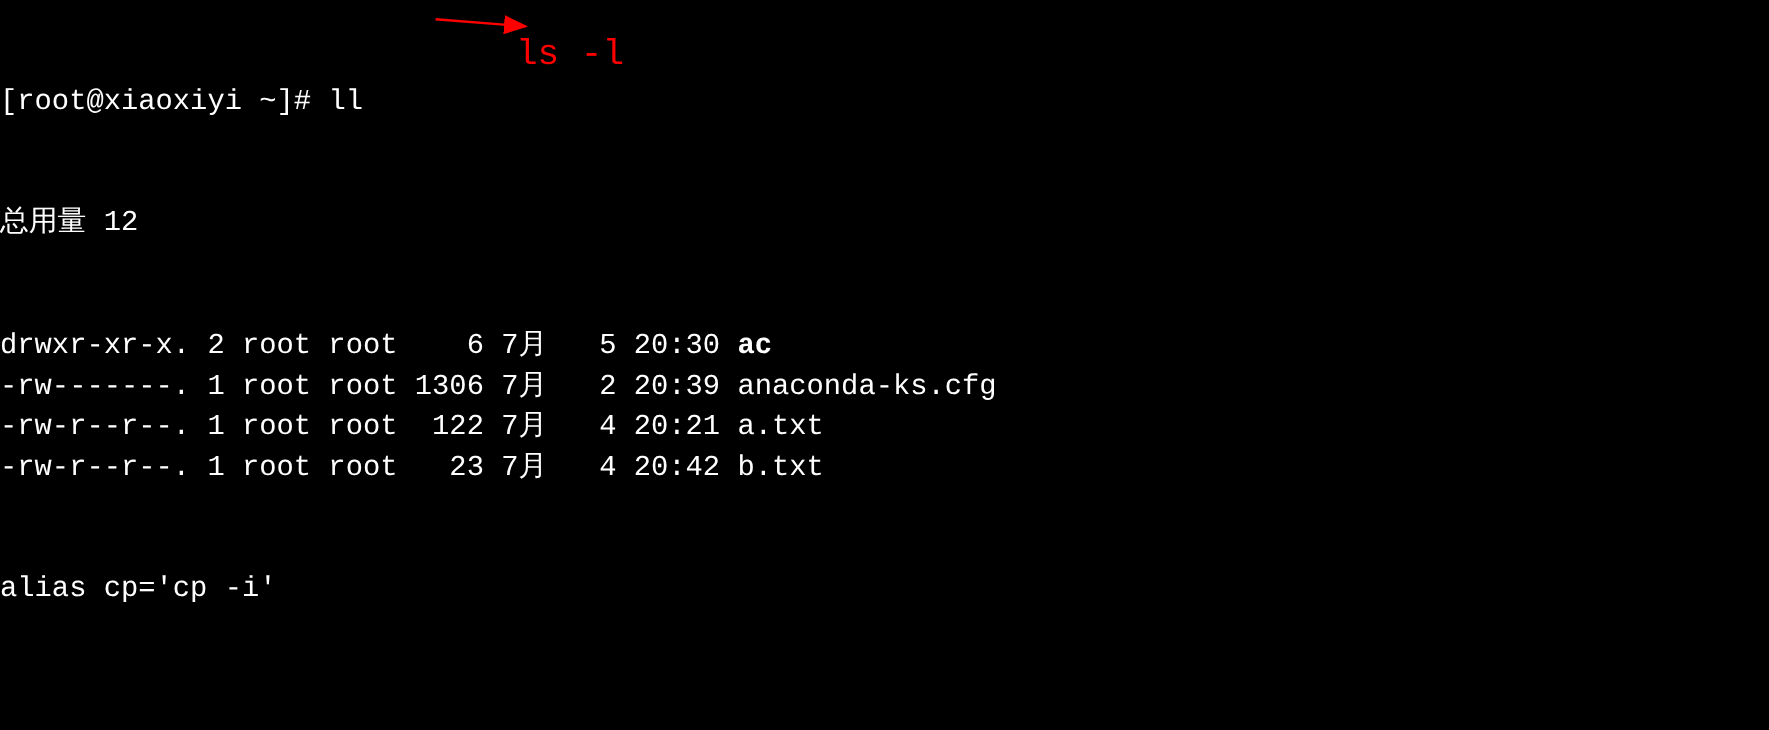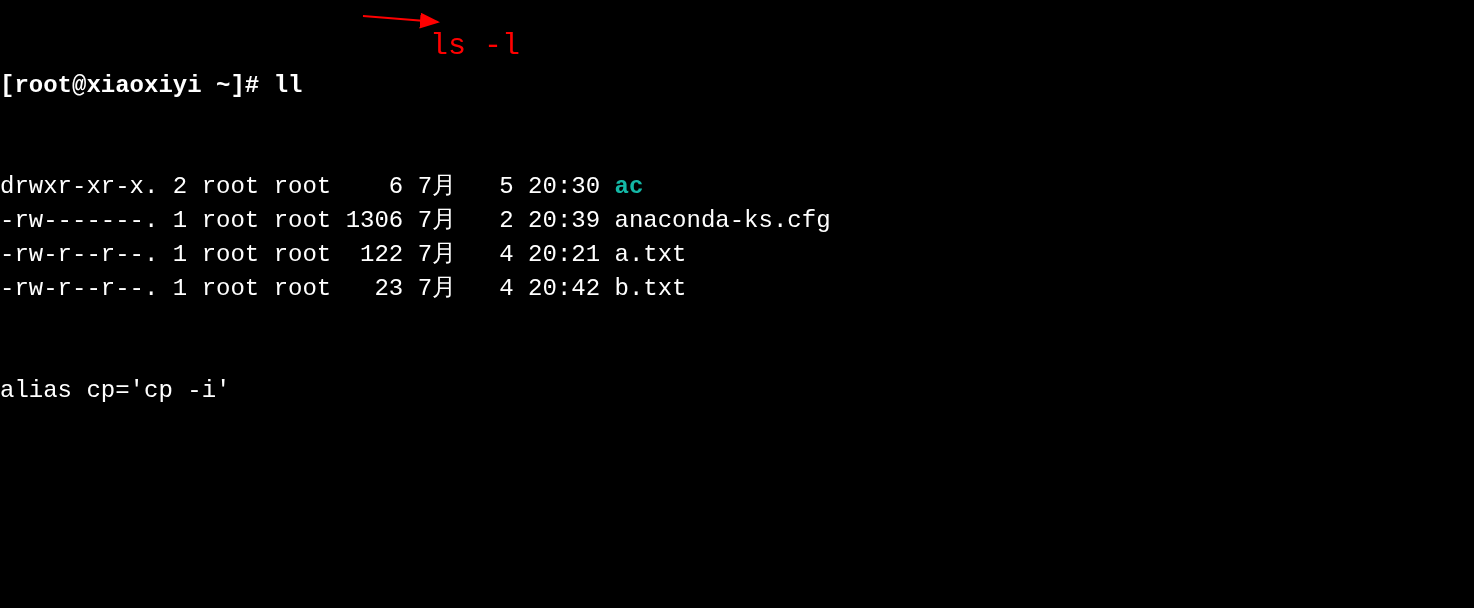--- a/index.html
+++ b/index.html
@@ -17,45 +17,46 @@
     }
     .terminal {
       padding: 2px 0 0 0;
       white-space: pre;
     }
     .line {
       display: block;
       min-height: 34px;
     }
     .dir-color {
-      color: #14b8a6;
+      color: #ffffff;
       font-weight: bold;
     }
     .annotation-text {
       position: absolute;
       top: 25px;
       left: 430px;
       font-size: 30px;
       color: #ff0000;
       font-weight: normal;
     }
     .arrow-svg {
       position: absolute;
       top: 0px;
       left: 358px;
     }
     .bold {
-      font-weight: bold;
+      font-weight: normal;
     }
   </style>
 </head>
 <body>
 
 <div class="terminal">
   <div class="line"><span class="bold">[root@xiaoxiyi ~]# </span><span class="bold">ll</span></div>
+  <div class="line">总用量 12</div>
   <div id="listing-container"><div class="line"><span>drwxr-xr-x. 2 root root    6 7月   5 20:30 </span><span class="dir-color">ac</span></div><div class="line"><span>-rw-------. 1 root root 1306 7月   2 20:39 </span><span>anaconda-ks.cfg</span></div><div class="line"><span>-rw-r--r--. 1 root root  122 7月   4 20:21 </span><span>a.txt</span></div><div class="line"><span>-rw-r--r--. 1 root root   23 7月   4 20:42 </span><span>b.txt</span></div></div>
   <div id="alias-container"><div class="line">alias cp='cp -i'</div></div>
   
 </div>
 
 <svg class="arrow-svg" width="90" height="30">
   <defs>
     <marker id="arrowhead" markerWidth="10" markerHeight="8" refX="9" refY="4" orient="auto">
       <polygon points="0 0, 10 4, 0 8" fill="#ff0000"></polygon>
     </marker>

